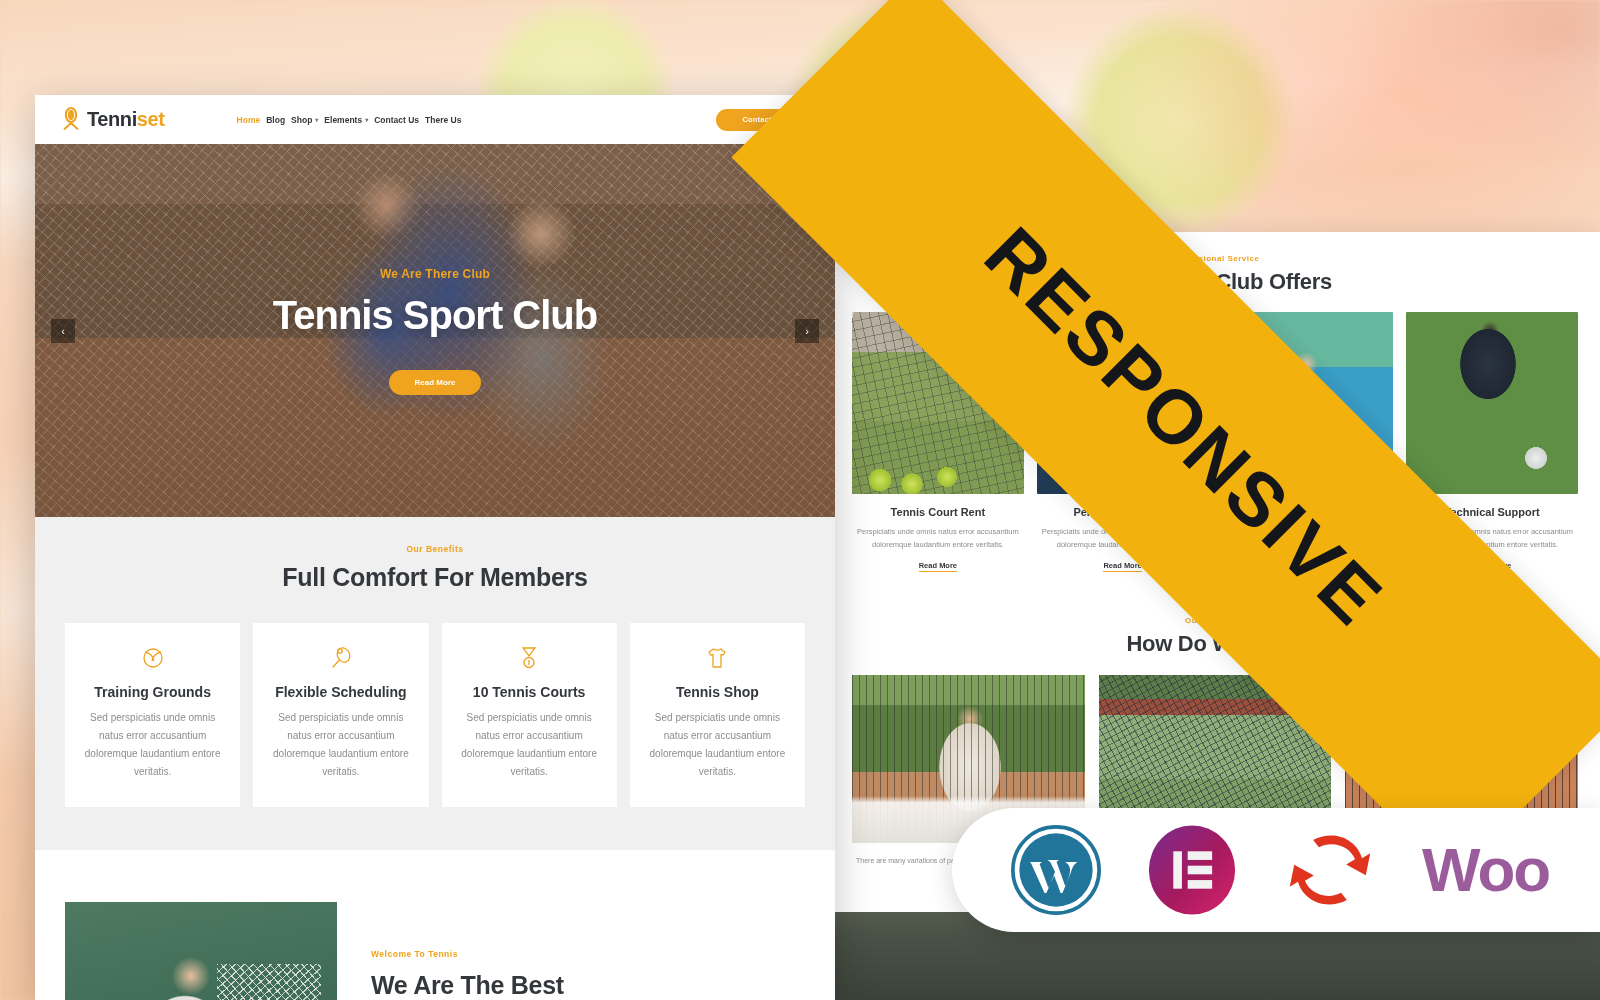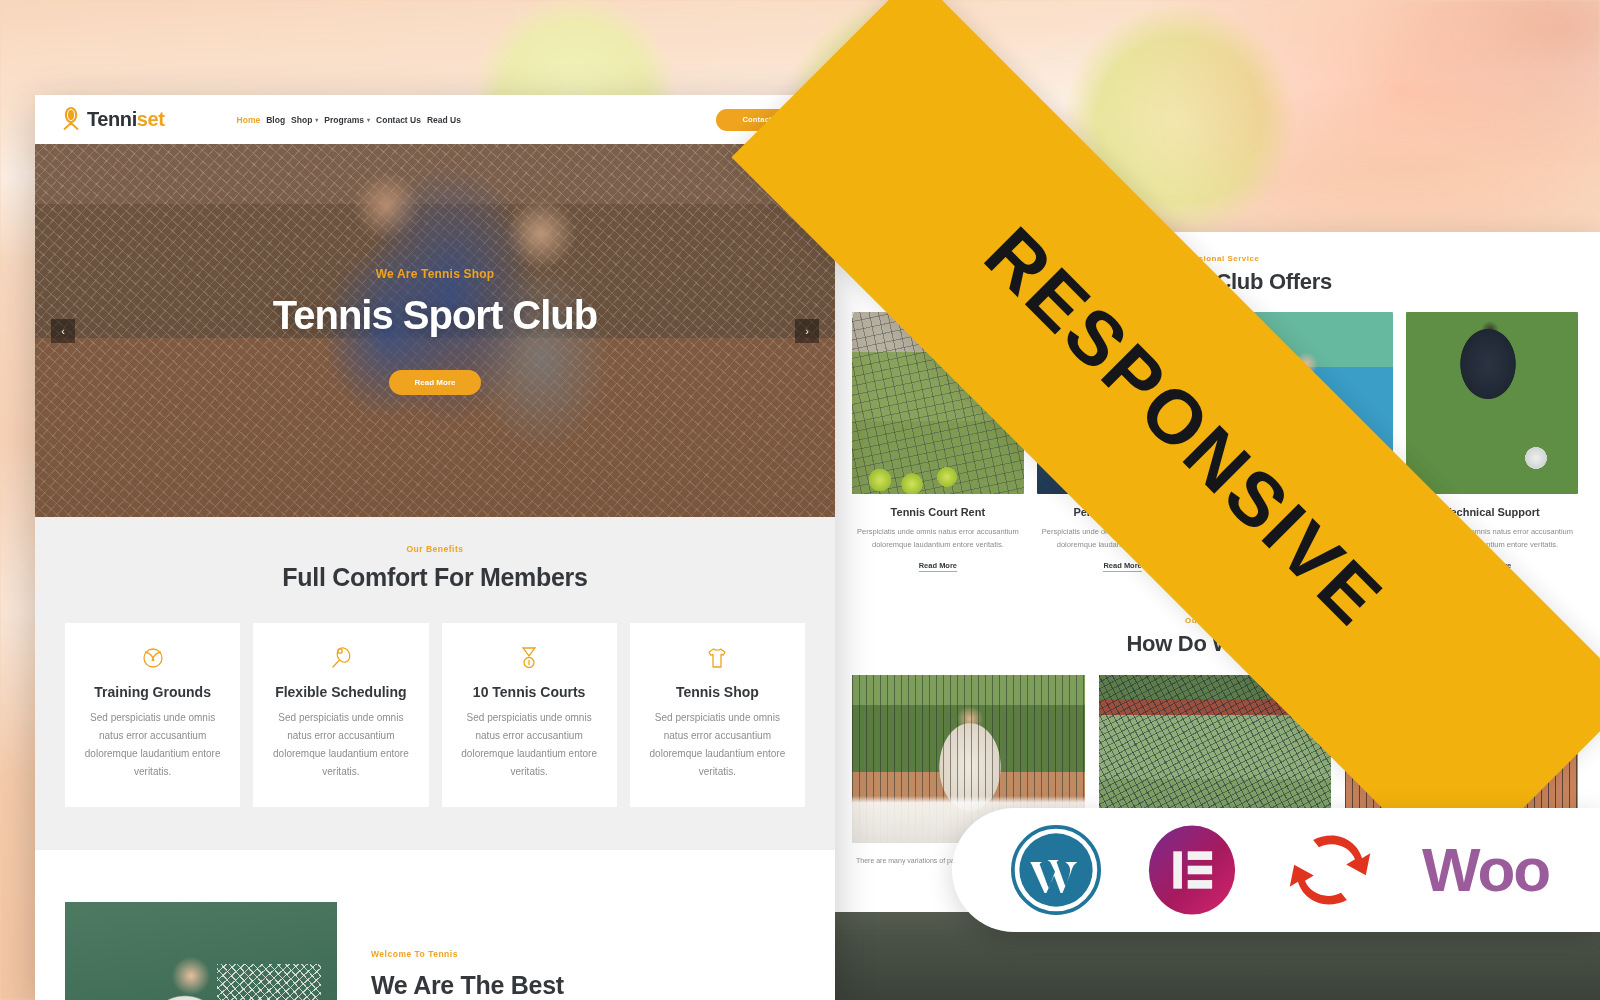--- a/index.html
+++ b/index.html
@@ -352,39 +352,39 @@
             <span>Home</span>
           </a>
         <a href="#">
             <span>Blog</span>
           </a>
         <a href="#">
             <span>Shop</span>
             <span class="caret">▾</span>
           </a>
         <a href="#">
-            <span>Programs</span>
+            <span>Elements</span>
             <span class="caret">▾</span>
           </a>
         <a href="#">
             <span>Contact Us</span>
           </a>
         <a href="#">
-            <span>Read Us</span>
+            <span>There Us</span>
           </a>
       </div>
 
       <button class="cta">Contact Us</button>
     </div>
 
     <div class="hero">
       <div class="arrow l">‹</div>
       <div class="arrow r">›</div>
       <div class="hero-ct">
-        <div class="hero-eyebrow">We Are Tennis Shop</div>
+        <div class="hero-eyebrow">We Are There Club</div>
         <div class="hero-title">Tennis Sport Club</div>
         <button class="hero-btn">Read More</button>
       </div>
     </div>
 
     <div class="benefits">
       <div class="eyebrow bn-eyebrow">Our Benefits</div>
       <div class="sec-title bn-title">Full Comfort For Members</div>
 
       <div class="cards">

